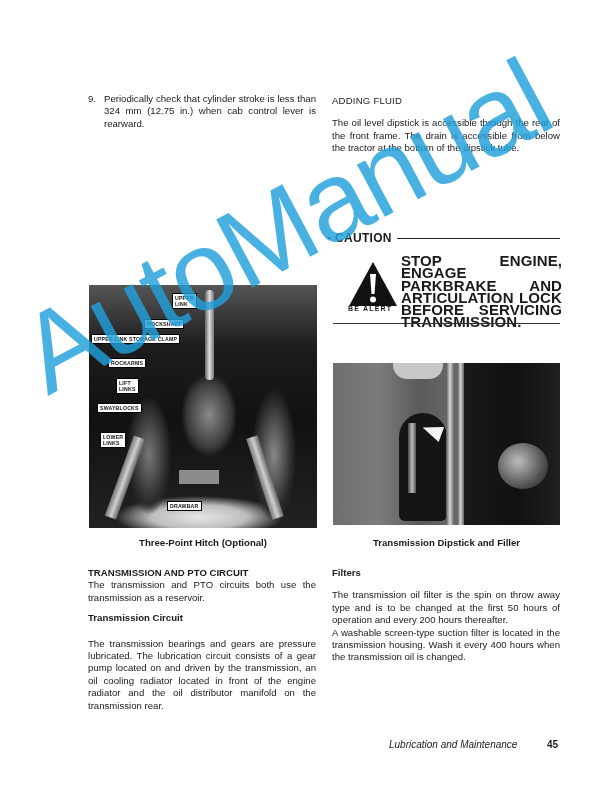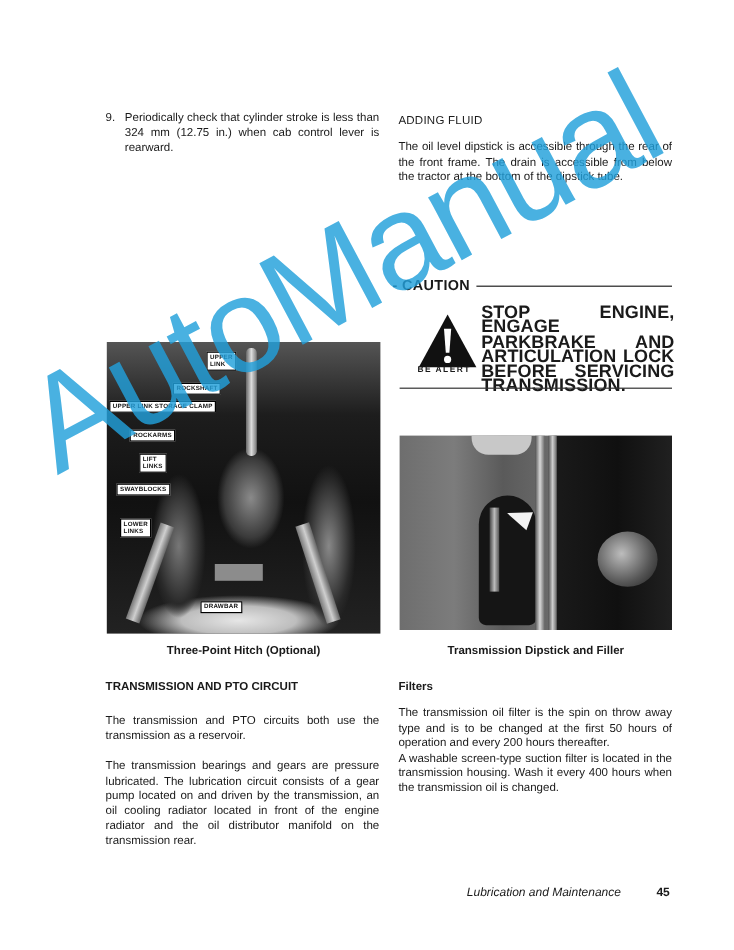--- a/index.html
+++ b/index.html
@@ -103,21 +103,22 @@
 LINKS</div>
   <div class="tag" style="left:8px; top:118px;">SWAYBLOCKS</div>
   <div class="tag" style="left:11px; top:147px;">LOWER
 LINKS</div>
   <div class="tag" style="left:78px; top:216px;">DRAWBAR</div>
 </div>
 <div class="caption" style="left:89px; top:537px; width:228px;">Three-Point Hitch (Optional)</div>
 
 <div class="col col-left" style="top:567px;">
   <p class="h-bold">TRANSMISSION AND PTO CIRCUIT</p>
-  <p style="margin-top:16px;">The transmission and PTO circuits both use the transmission as a reservoir.</p>
+  <p style="margin-top:0;">The transmission and PTO circuits both use the transmission as a reservoir.</p>
+  <p class="h-bold" style="margin-top:8px;">Transmission Circuit</p>
   <p style="margin-top:13px;">The transmission bearings and gears are pressure lubricated. The lubrication circuit consists of a gear pump located on and driven by the transmission, an oil cooling radiator located in front of the engine radiator and the oil distributor manifold on the transmission rear.</p>
 </div>
 
 <div class="col col-right" style="top:84px;">
   <p class="h-plain" style="margin-top:11px;">ADDING FLUID</p>
   <p style="margin-top:10px;">The oil level dipstick is accessible through the rear of the front frame. The drain is accessible from below the tractor at the bottom of the dipstick tube.</p>
 </div>
 
 <div class="caution-head">
   <span class="dash">-</span>

